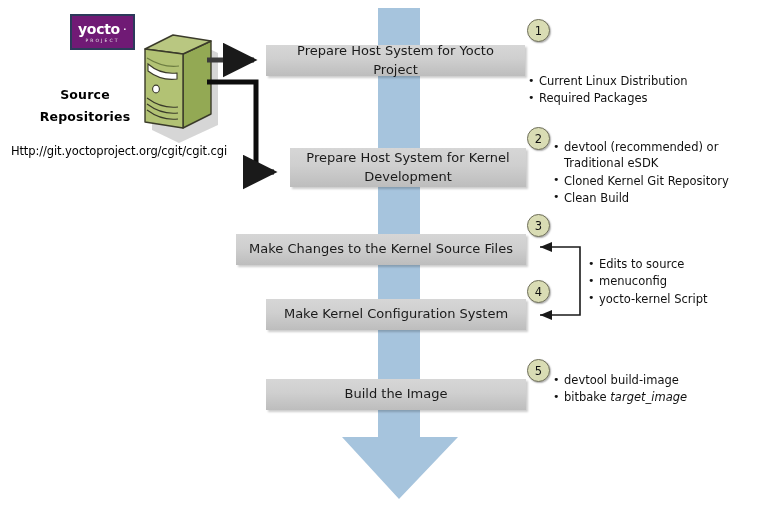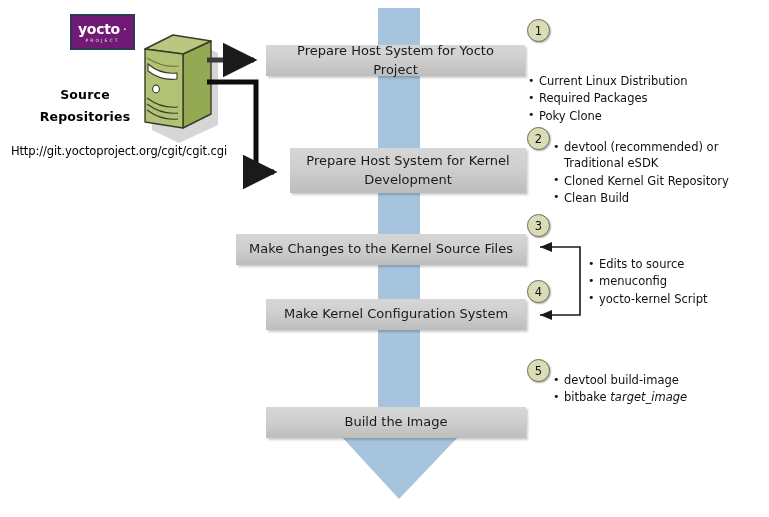--- a/index.html
+++ b/index.html
@@ -89,24 +89,24 @@
     justify-content: center;
     text-align: center;
     color: #1a1a1a;
     font-size: 13px;
     line-height: 1.45;
     box-sizing: border-box;
     padding: 2px 8px;
   }
 
   #box-1 { left: 266px; top: 45px;  width: 259px; height: 31px; }
-  #box-2 { left: 290px; top: 148px; width: 236px; height: 45px; }
+  #box-2 { left: 290px; top: 148px; width: 236px; height: 39px; }
   #box-3 { left: 236px; top: 234px; width: 290px; height: 31px; }
   #box-4 { left: 266px; top: 299px; width: 260px; height: 31px; }
-  #box-5 { left: 266px; top: 379px; width: 260px; height: 31px; margin-top: 28px; }
+  #box-5 { left: 266px; top: 379px; width: 260px; height: 31px; }
 
   
   .step-circle {
     width: 23px; height: 23px;
     border-radius: 50%;
     background: #d9dcb4;
     border: 1.4px solid #6f6f5a;
     box-shadow: 1px 1px 1.5px rgba(0,0,0,0.30);
     display: flex;
     align-items: center;
@@ -240,21 +240,20 @@
   <div id="circle-1" class="abs step-circle">1</div>
   <div id="circle-2" class="abs step-circle">2</div>
   <div id="circle-3" class="abs step-circle">3</div>
   <div id="circle-4" class="abs step-circle">4</div>
   <div id="circle-5" class="abs step-circle">5</div>
 
   <div id="notes-1" class="abs notes">
     <ul>
         <li>Current Linux Distribution</li>
         <li>Required Packages</li>
-        <li>Poky Clone</li>
       </ul>
   </div>
 
   <div id="notes-2" class="abs notes">
     <ul>
         <li>devtool (recommended) or Traditional eSDK</li>
         <li>Cloned Kernel Git Repository</li>
         <li>Clean Build</li>
       </ul>
   </div>

